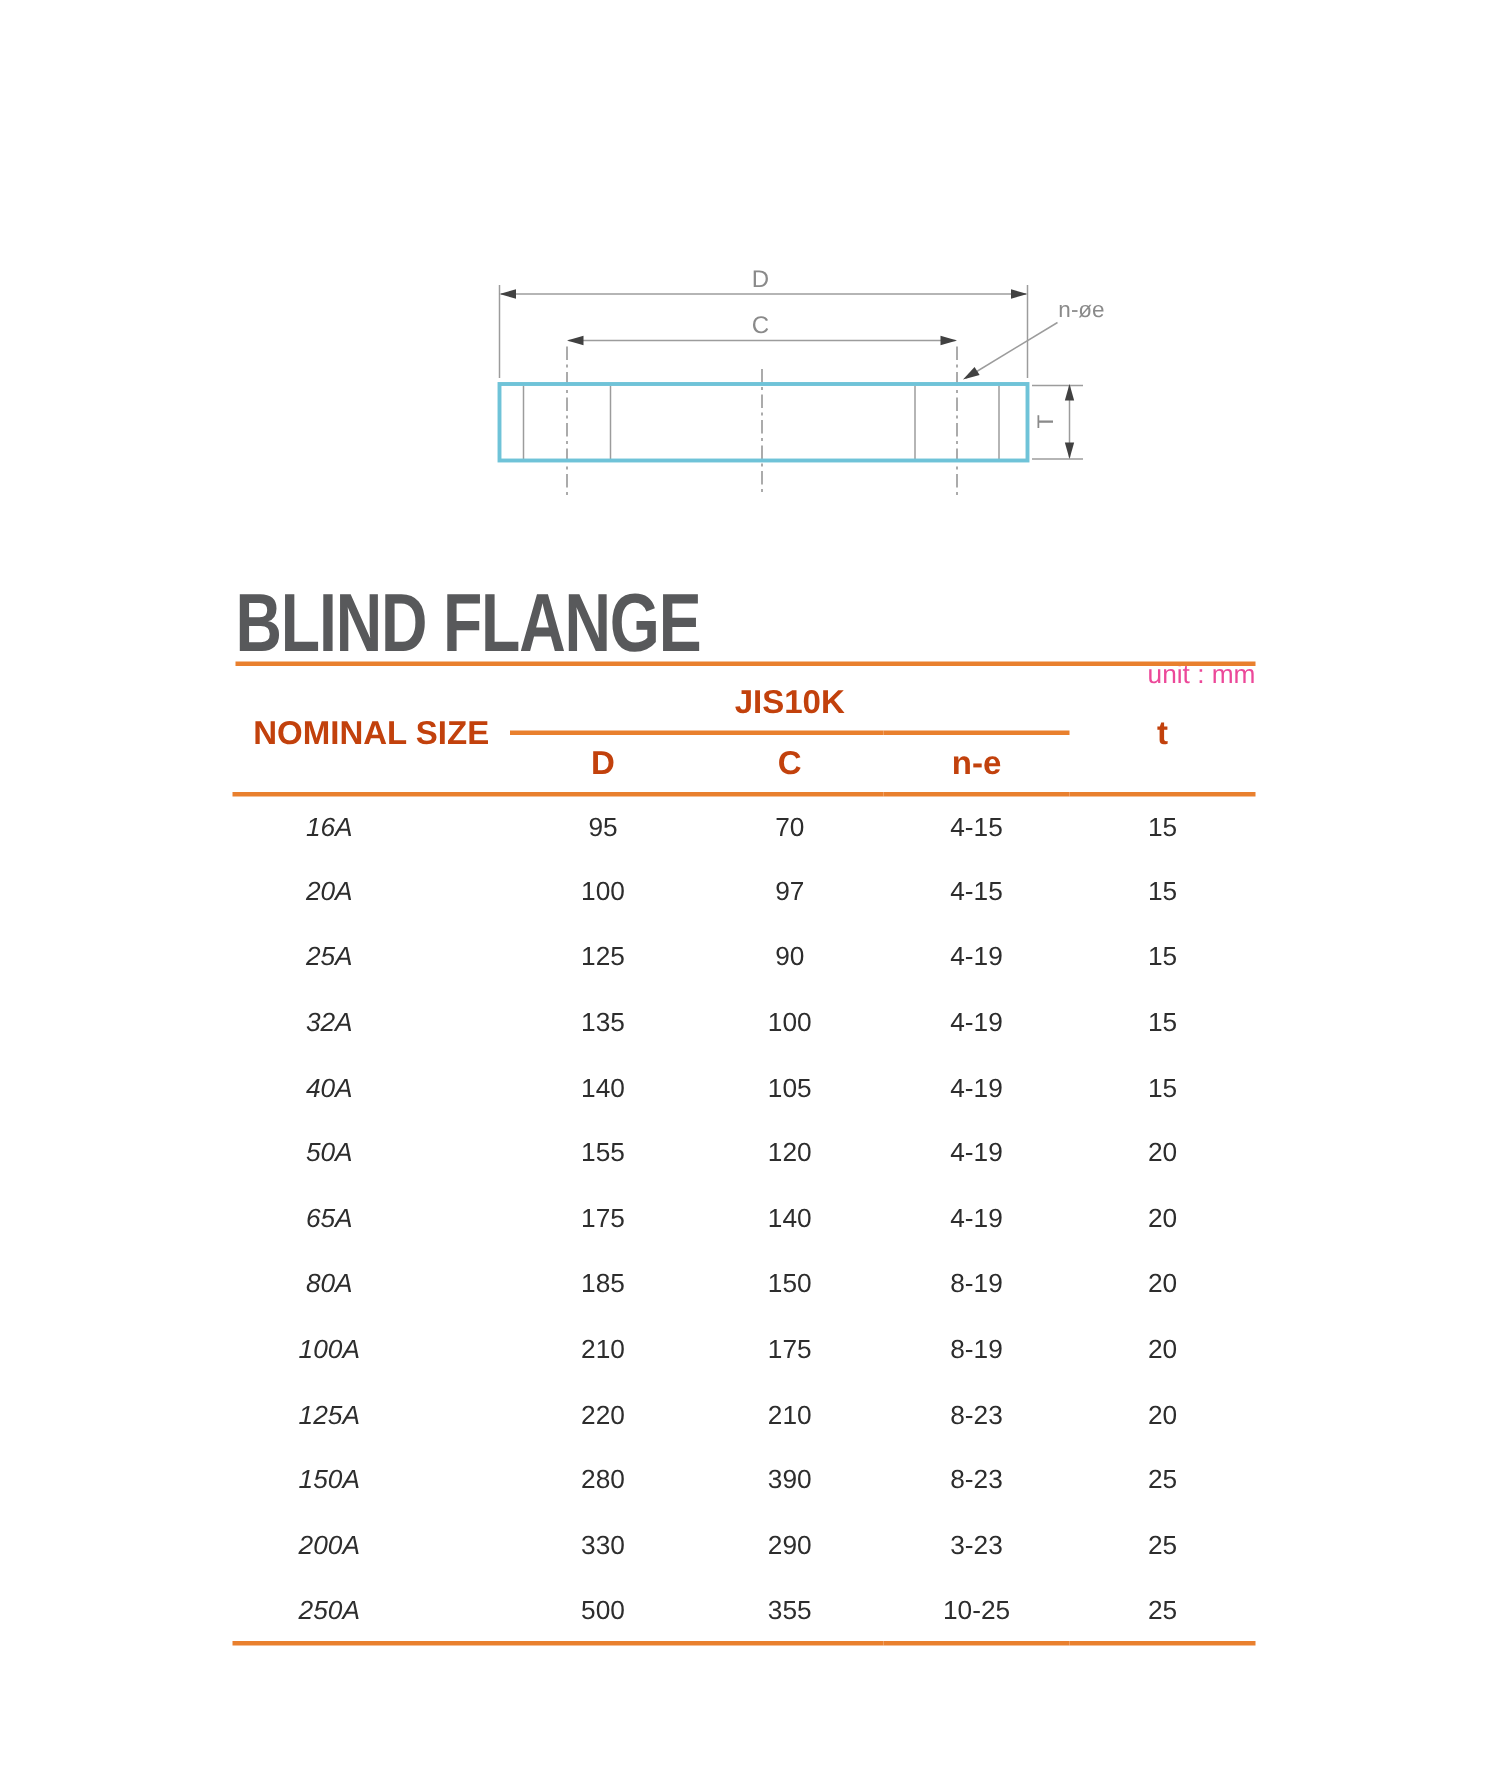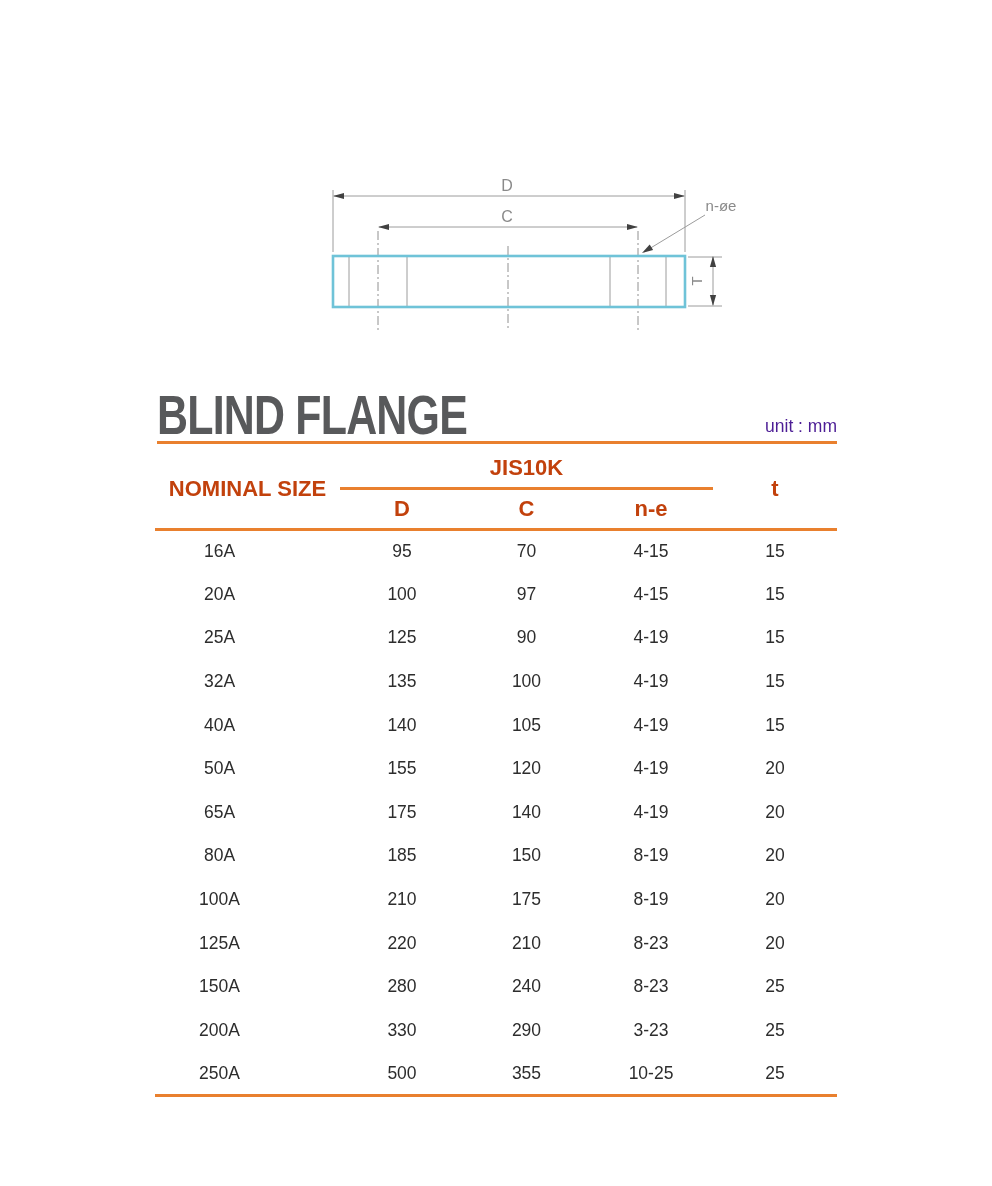--- a/index.html
+++ b/index.html
@@ -31,22 +31,22 @@
   .dimtext.small{font-size:15px;}
 
   
   .page-title{
     position:absolute;left:157px;top:388px;
     font-size:55px;font-weight:700;color:var(--title-gray);
     line-height:1;letter-spacing:-1px;white-space:nowrap;
     transform:scaleX(0.78);transform-origin:left top;
   }
   .unit-label{
-    position:absolute;right:155px;top:416px;
-    font-size:17.5px;color:#4c1d95;white-space:nowrap;
+    position:absolute;right:155px;top:439px;
+    font-size:17.5px;color:#ec4899;white-space:nowrap;
   }
   .title-rule{
     position:absolute;left:157px;top:441px;width:680px;height:3px;
     background:var(--accent);
   }
 
   
   table.spec{
     position:absolute;left:155px;top:450px;width:682px;
     border-collapse:collapse;table-layout:fixed;
@@ -60,21 +60,21 @@
     font-size:22px;font-weight:700;color:#c2410c;text-align:center;
     vertical-align:middle;
   }
   th.group-th{height:38px;border-bottom:3px solid var(--accent);}
   tr.subhead th{height:41px;border-bottom:3px solid var(--accent);}
   th.span-th{border-bottom:3px solid var(--accent);}
   table.spec td{
     height:43.6px;font-size:17.5px;color:var(--text-dark);
     text-align:center;vertical-align:middle;
   }
-  table.spec td.cell-size{padding-right:56px;}
+  table.spec td.cell-size{padding-right:56px;font-style:italic;}
   table.spec tbody tr:last-child td{border-bottom:3px solid var(--accent);}
 </style>
 </head>
 <body>
 
 <div class="page">
 
   <div class="drawing">
     <svg viewBox="0 0 992 370">
 
@@ -221,21 +221,21 @@
         <tr>
           <td class="cell-size">125A</td>
           <td class="cell-d">220</td>
           <td class="cell-c">210</td>
           <td class="cell-n-e">8-23</td>
           <td class="cell-t">20</td>
         </tr>
         <tr>
           <td class="cell-size">150A</td>
           <td class="cell-d">280</td>
-          <td class="cell-c">240</td>
+          <td class="cell-c">390</td>
           <td class="cell-n-e">8-23</td>
           <td class="cell-t">25</td>
         </tr>
         <tr>
           <td class="cell-size">200A</td>
           <td class="cell-d">330</td>
           <td class="cell-c">290</td>
           <td class="cell-n-e">3-23</td>
           <td class="cell-t">25</td>
         </tr>

